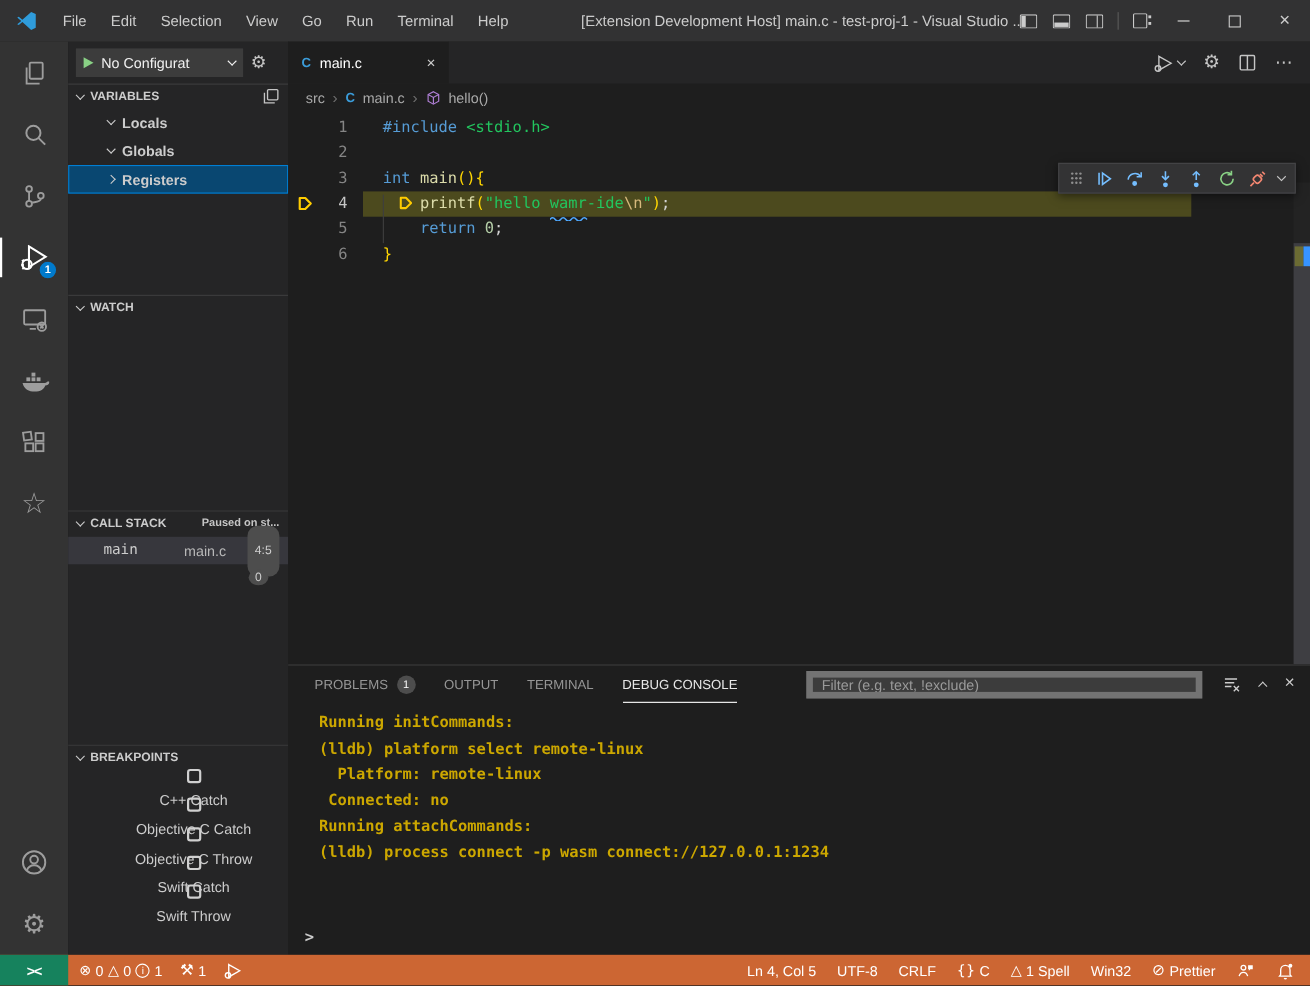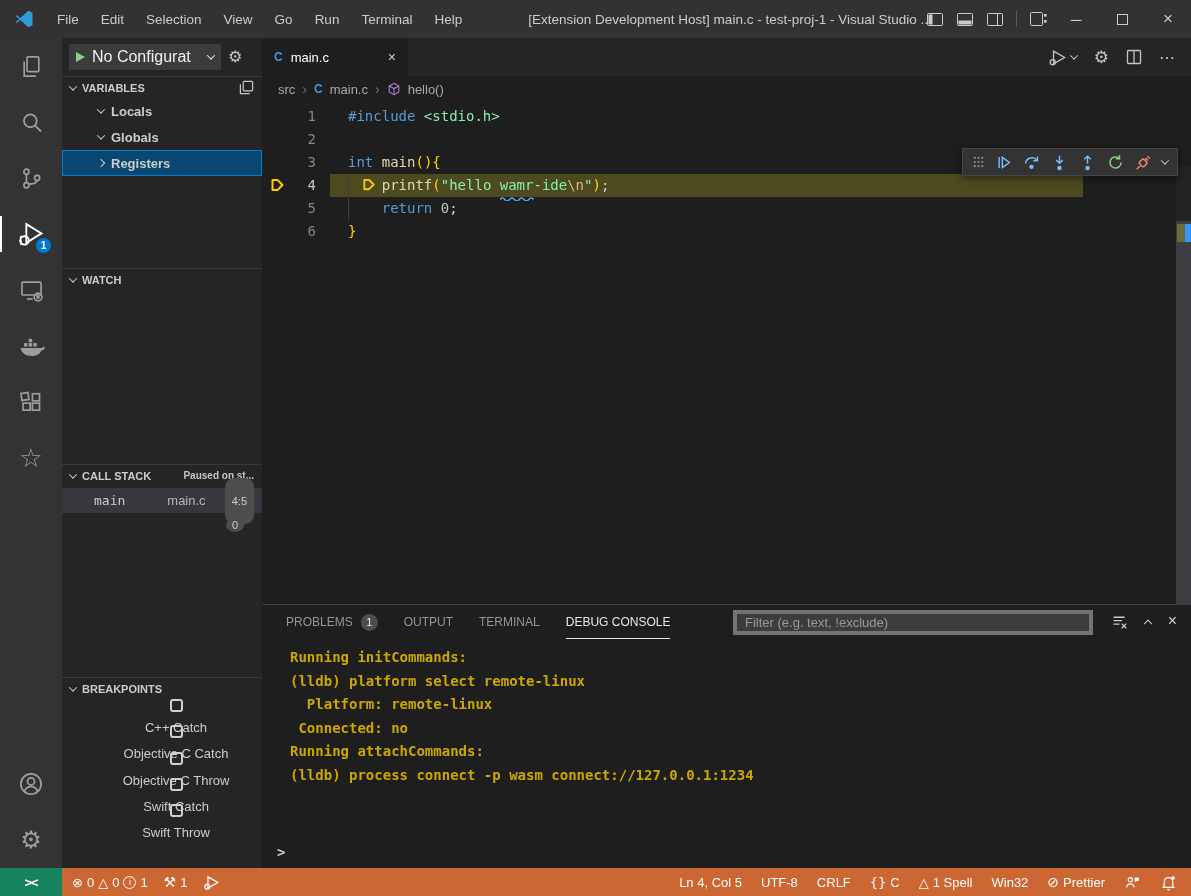--- a/index.html
+++ b/index.html
@@ -33,21 +33,21 @@
   .ab-badge { position:absolute; right:10px; bottom:8px; min-width:17px; height:17px; border-radius:50%;
               background:#007ACC; color:#fff; font-size:10px; display:flex; align-items:center;
               justify-content:center; font-weight:bold; border:1px solid #333; }
   .ab-bottom { margin-top:auto; }
   .glyph-icon { font-size:22px; line-height:1; font-family:"DejaVu Sans",sans-serif; }
 
   
   .sidebar { position:absolute; top:38px; left:62px; width:200px; bottom:28px; background:#252526; }
   .run-bar { height:38px; display:flex; align-items:center; padding:0 7px; gap:7px; }
   .config-select { width:152px; height:26px; background:#3c3c3c; display:flex; align-items:center;
-                   gap:7px; padding:0 7px; color:#f0f0f0; font-size:16px; overflow:hidden; }
+                   gap:7px; padding:0 7px; color:#f0f0f0; font-size:13px; overflow:hidden; }
   .config-select .lbl { white-space:nowrap; overflow:hidden; flex:1; }
   .play { width:0; height:0; border-left:9px solid #89D185; border-top:5.5px solid transparent;
           border-bottom:5.5px solid transparent; }
   .chev { width:6px; height:6px; border-right:1.3px solid currentColor; border-bottom:1.3px solid currentColor;
           display:inline-block; flex:none; }
   .chev.down  { transform:rotate(45deg) translate(-1px,-1px); }
   .chev.right { transform:rotate(-45deg); }
   .chev.up    { transform:rotate(-135deg) translate(-2px,-2px); }
   .sec-head { height:22px; display:flex; align-items:center; gap:6px; padding:0 8px;
               font-size:11px; font-weight:bold; color:#cccccc;
@@ -80,21 +80,21 @@
                     color:#c5c5c5; }
   .breadcrumbs { height:26px; display:flex; align-items:center; gap:7px; padding-left:16px; font-size:13px;
                  color:#a9a9a9; }
   .bc-sep { color:#6e6e6e; font-size:14px; }
   .code { position:relative; flex:1; font-family:"DejaVu Sans Mono",monospace; font-size:14px;
           line-height:23px; overflow:hidden; }
   .code-lines { position:absolute; top:3px; left:0; right:0; }
   .code-line { height:23px; padding-left:86px; white-space:pre; position:relative; z-index:2; }
   .line-num { position:absolute; left:0; width:54px; text-align:right; color:#858585; z-index:2; }
   .line-num.cur { color:#c6c6c6; }
-  .tk-kw{color:#569CD6} .tk-str{color:#86efac} .tk-fn{color:#DCDCAA} .tk-br{color:#ffd602}
+  .tk-kw{color:#569CD6} .tk-str{color:#22c55e} .tk-fn{color:#DCDCAA} .tk-br{color:#ffd602}
   .tk-num{color:#B5CEA8} .tk-pl{color:#d4d4d4} .tk-esc{color:#d7ba7d}
   .dbg-line-highlight { position:absolute; top:72px; left:68px; width:753px; height:23px;
                         background:#4c4a1e; z-index:1; }
   .indent-guide { position:absolute; left:86px; top:75px; height:44px; border-left:1px solid #3f3f3f; z-index:1; }
   .gutter-arrow { position:absolute; top:75px; left:8px; z-index:3; }
   .inline-arrow { position:absolute; top:75px; left:100px; z-index:3; }
   .squiggle { position:absolute; top:94px; left:238px; z-index:3; }
   .debug-toolbar { position:absolute; top:46px; left:700px; width:216px; height:28px; background:#333334;
                    border:1px solid #454548; box-shadow:0 2px 8px rgba(0,0,0,0.5); display:flex;
                    align-items:center; justify-content:space-evenly; z-index:5; }
@@ -106,21 +106,21 @@
   
   .panel { position:absolute; top:604px; left:262px; right:0; height:264px; background:#1e1e1e;
            border-top:1px solid rgba(128,128,128,0.35); }
   .panel-tabs { height:34px; display:flex; align-items:center; gap:26px; padding-left:24px; font-size:12px;
                 color:#969696; }
   .panel-tab { display:flex; align-items:center; gap:8px; height:100%; }
   .panel-tab.active { color:#e7e7e7; box-shadow:inset 0 -1px 0 #e7e7e7; }
   .tab-badge { min-width:17px; height:17px; border-radius:50%; background:#4d4d4d; color:#fff; font-size:10px;
                display:flex; align-items:center; justify-content:center; }
   .filter-input { position:absolute; left:471px; top:5px; width:360px; height:25px; background:#3c3c3c;
-                  border:4px solid #737373; color:#cccccc; font-size:13px; padding:0 8px; outline:none;
+                  border:6px solid #737373; color:#cccccc; font-size:13px; padding:0 8px; outline:none;
                   font-family:"Liberation Sans",sans-serif; }
   .filter-input::placeholder { color:#9a9a9a; }
   .panel-actions { position:absolute; right:14px; top:7px; display:flex; gap:17px; align-items:center;
                    color:#cccccc; }
   .console { position:absolute; top:41px; left:0; right:20px; bottom:30px; padding-left:28px;
              font-family:"DejaVu Sans Mono",monospace; font-size:14px; line-height:23.5px;
              color:#CCA700; overflow:hidden; }
   .console div { white-space:pre;font-weight:bold; }
   .console-input { position:absolute; bottom:5px; left:0; right:0; height:22px; display:flex;
                    align-items:center; padding-left:15px; color:#cccccc;

